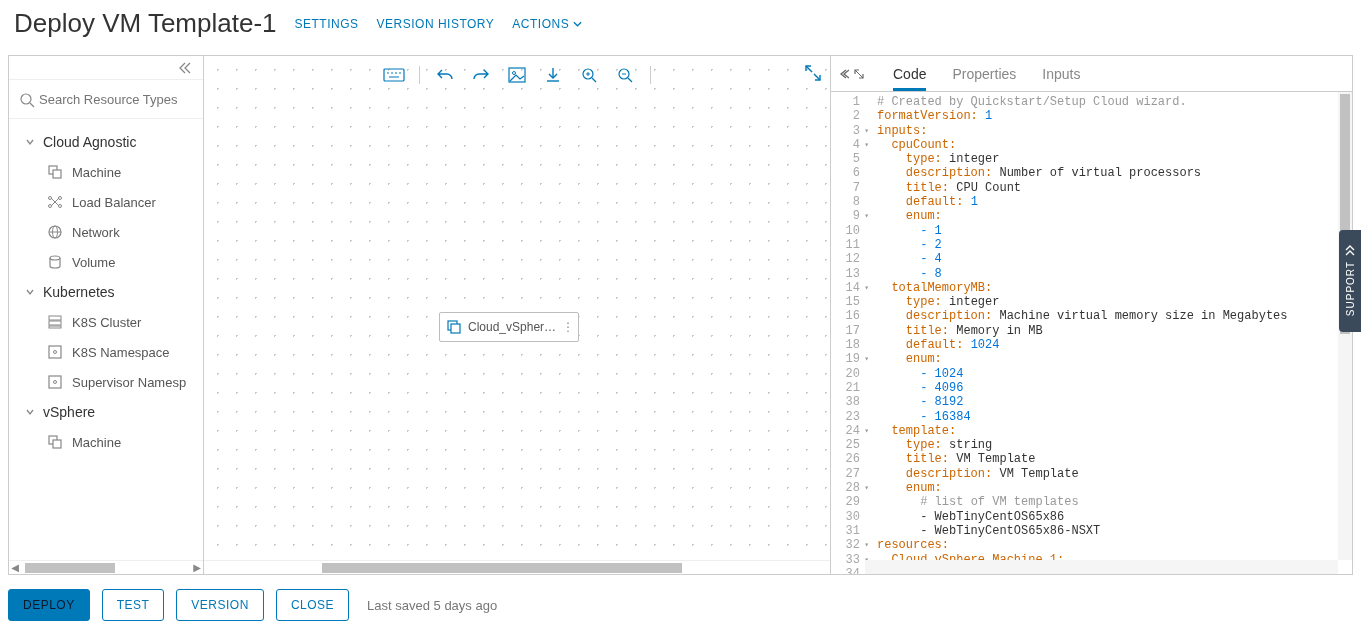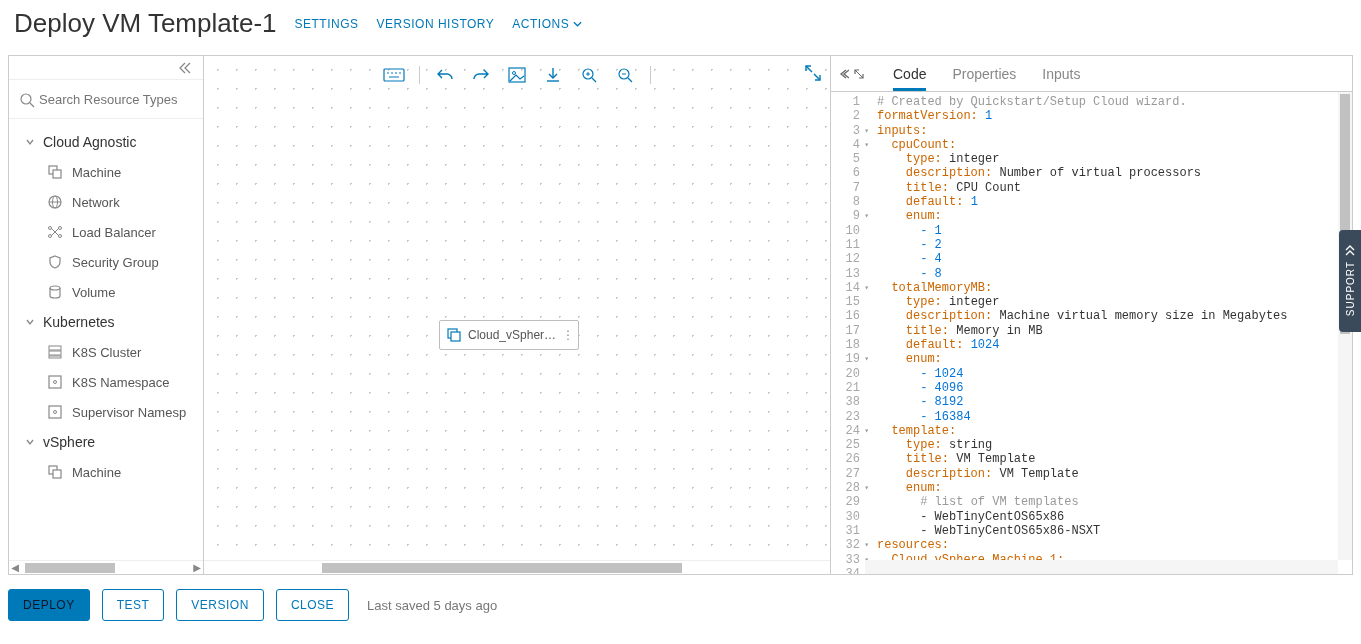--- a/index.html
+++ b/index.html
@@ -25,21 +25,21 @@
 .sb-hscroll .arrow { width: 12px; text-align: center; color: #888; font-size: 10px; }
 .sb-hscroll .spacer { flex: 1; }
 
 .canvas-wrap { flex: 1; position: relative; background: #fff; display: flex; flex-direction: column; }
 .canvas-toolbar { position: absolute; top: 8px; left: 50%; transform: translateX(-50%); display: flex; gap: 14px; align-items: center; z-index: 3; }
 .tb-btn { width: 22px; height: 22px; display: flex; align-items: center; justify-content: center; color: #0079b8; cursor: pointer; }
 .tb-sep { width: 1px; height: 18px; background: #ccc; }
 .canvas-expand { position: absolute; top: 8px; right: 8px; color: #0079b8; z-index: 3; cursor: pointer; }
 .canvas { flex: 1; position: relative; overflow: hidden; }
 .dot-grid { position: absolute; inset: 0; background-image: radial-gradient(circle, #c8c8c8 1px, transparent 1px); background-size: 19px 19px; background-position: 4px 4px; }
-.node { position: absolute; top: 264px; left: 235px; width: 140px; height: 30px; background: #fff; border: 1px solid #bdbdbd; border-radius: 2px; display: flex; align-items: center; padding: 0 6px; gap: 6px; font-size: 12px; color: #555; }
+.node { position: absolute; top: 256px; left: 235px; width: 140px; height: 30px; background: #fff; border: 1px solid #bdbdbd; border-radius: 2px; display: flex; align-items: center; padding: 0 6px; gap: 6px; font-size: 12px; color: #555; }
 .node .menu { margin-left: auto; color: #888; cursor: pointer; letter-spacing: -1px; }
 .canvas-hscroll { height: 14px; border-top: 1px solid #eee; display: flex; align-items: center; }
 .canvas-hscroll .thumb { height: 10px; background: #c1c1c1; width: 360px; margin-left: 118px; }
 
 .code-panel { width: 522px; border-left: 1px solid #ccc; display: flex; flex-direction: column; background: #7f1d1d; }
 .code-tabs { height: 36px; display: flex; align-items: center; border-bottom: 1px solid #ccc; padding: 0 8px; gap: 26px; background: #fff; }
 .code-tabs .expand { color: #666; display: flex; gap: 4px; margin-right: 2px; cursor: pointer; }
 .tab { font-size: 14px; color: #888; cursor: pointer; padding: 9px 0; }
 .tab.active { color: #333; border-bottom: 3px solid #0079b8; padding-bottom: 6px; }
 .editor { flex: 1; display: flex; font-family: "Consolas","Menlo","Courier New",monospace; font-size: 12px; line-height: 14.3px; overflow: hidden; background: #fff; position: relative; }
@@ -113,47 +113,39 @@
             <svg class="icon-sm" viewBox="0 0 16 16">
               <rect x="2" y="2" width="8" height="8" fill="none" stroke="#888" stroke-width="1.2"></rect>
               <rect x="6" y="6" width="8" height="8" fill="#fff" stroke="#888" stroke-width="1.2"></rect>
             </svg>
           </span>
           <span>Machine</span>
         </div>
         <div class="tree-item">
           <span>
             <svg class="icon-sm" viewBox="0 0 16 16">
-              <circle cx="8" cy="8" r="6" fill="none" stroke="#888" stroke-width="1.2"></circle>
-              <ellipse cx="8" cy="8" rx="2.5" ry="6" fill="none" stroke="#888"></ellipse>
-              <line x1="2" y1="8" x2="14" y2="8" stroke="#888"></line>
-            </svg>
-          </span>
-          <span>Network</span>
-        </div>
-        <div class="tree-item">
-          <span>
-            <svg class="icon-sm" viewBox="0 0 16 16">
               <circle cx="3" cy="4" r="1.5" fill="none" stroke="#888"></circle>
               <circle cx="3" cy="12" r="1.5" fill="none" stroke="#888"></circle>
               <circle cx="13" cy="4" r="1.5" fill="none" stroke="#888"></circle>
               <circle cx="13" cy="12" r="1.5" fill="none" stroke="#888"></circle>
               <line x1="4" y1="4" x2="12" y2="12" stroke="#888"></line>
               <line x1="4" y1="12" x2="12" y2="4" stroke="#888"></line>
             </svg>
           </span>
           <span>Load Balancer</span>
         </div>
         <div class="tree-item">
           <span>
             <svg class="icon-sm" viewBox="0 0 16 16">
-              <path d="M8 2 L13 4 V8 C13 11 11 13 8 14 C5 13 3 11 3 8 V4 Z" fill="none" stroke="#888" stroke-width="1.2"></path>
-            </svg>
-          </span>
-          <span>Security Group</span>
+              <circle cx="8" cy="8" r="6" fill="none" stroke="#888" stroke-width="1.2"></circle>
+              <ellipse cx="8" cy="8" rx="2.5" ry="6" fill="none" stroke="#888"></ellipse>
+              <line x1="2" y1="8" x2="14" y2="8" stroke="#888"></line>
+            </svg>
+          </span>
+          <span>Network</span>
         </div>
         <div class="tree-item">
           <span>
             <svg class="icon-sm" viewBox="0 0 16 16">
               <ellipse cx="8" cy="4" rx="5" ry="2" fill="none" stroke="#888" stroke-width="1.2"></ellipse>
               <path d="M3 4 V12 A5 2 0 0 0 13 12 V4" fill="none" stroke="#888" stroke-width="1.2"></path>
             </svg>
           </span>
           <span>Volume</span>
         </div>

